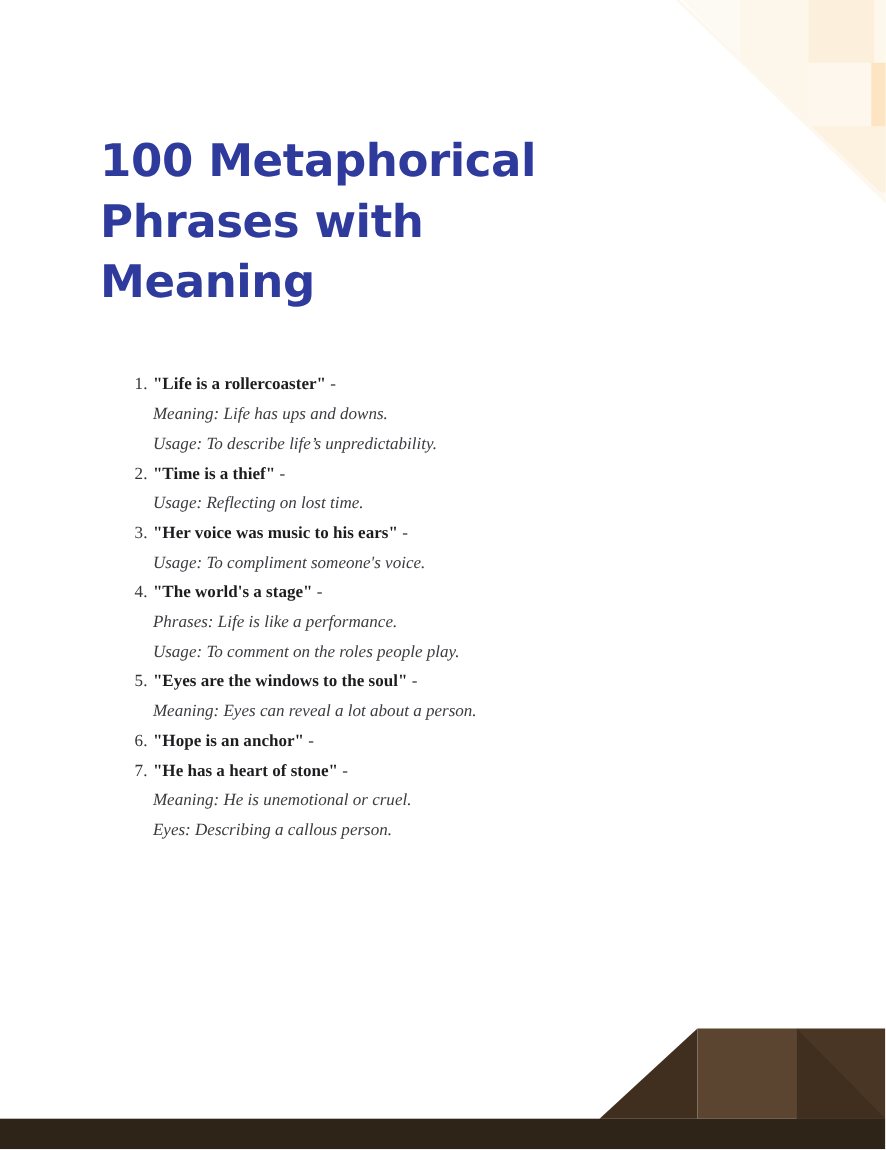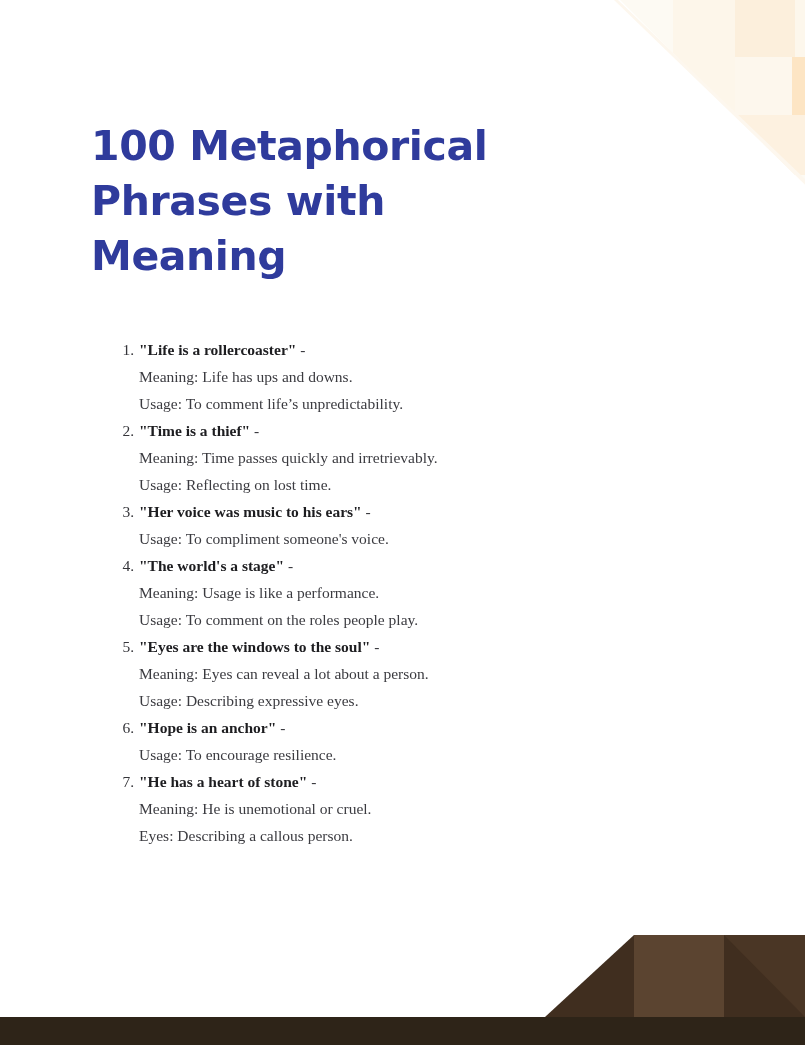--- a/index.html
+++ b/index.html
@@ -86,20 +86,21 @@
     font-weight: bold;
   }
   .phrase-dash {
     font-weight: normal;
     color: #35353a;
   }
   .detail-line {
     font-size: 15.5px;
     line-height: 27px;
     color: #3b3b40;
+    font-style: italic;
   }
 </style>
 </head>
 <body>
 
 <div class="page">
 
   <svg class="deco-top" viewBox="0 0 250 225" width="250" height="225" xmlns="http://www.w3.org/2000/svg">
 
     <path d="M 20 0 L 250 0 L 250 225 L 245 225 L 20 0 Z" fill="#fdfbf4"></path>
@@ -122,64 +123,61 @@
 
   <div class="content">
     <ol class="phrase-list">
 
       <li class="phrase-item">
         <span class="item-number">1.</span>
         <div class="phrase-line">
           <span class="phrase-text">"Life is a rollercoaster"</span><span class="phrase-dash"> -</span>
         </div>
         <div class="detail-line">Meaning: Life has ups and downs.</div>
-        <div class="detail-line">Usage: To comment life’s unpredictability.</div>
+        <div class="detail-line">Usage: To describe life’s unpredictability.</div>
       </li>
 
       <li class="phrase-item">
         <span class="item-number">2.</span>
         <div class="phrase-line">
           <span class="phrase-text">"Time is a thief"</span><span class="phrase-dash"> -</span>
         </div>
-        <div class="detail-line">Meaning: Time passes quickly and irretrievably.</div>
         <div class="detail-line">Usage: Reflecting on lost time.</div>
       </li>
 
       <li class="phrase-item">
         <span class="item-number">3.</span>
         <div class="phrase-line">
           <span class="phrase-text">"Her voice was music to his ears"</span><span class="phrase-dash"> -</span>
         </div>
         <div class="detail-line">Usage: To compliment someone's voice.</div>
       </li>
 
       <li class="phrase-item">
         <span class="item-number">4.</span>
         <div class="phrase-line">
           <span class="phrase-text">"The world's a stage"</span><span class="phrase-dash"> -</span>
         </div>
-        <div class="detail-line">Meaning: Usage is like a performance.</div>
+        <div class="detail-line">Phrases: Life is like a performance.</div>
         <div class="detail-line">Usage: To comment on the roles people play.</div>
       </li>
 
       <li class="phrase-item">
         <span class="item-number">5.</span>
         <div class="phrase-line">
           <span class="phrase-text">"Eyes are the windows to the soul"</span><span class="phrase-dash"> -</span>
         </div>
         <div class="detail-line">Meaning: Eyes can reveal a lot about a person.</div>
-        <div class="detail-line">Usage: Describing expressive eyes.</div>
       </li>
 
       <li class="phrase-item">
         <span class="item-number">6.</span>
         <div class="phrase-line">
           <span class="phrase-text">"Hope is an anchor"</span><span class="phrase-dash"> -</span>
         </div>
-        <div class="detail-line">Usage: To encourage resilience.</div>
       </li>
 
       <li class="phrase-item">
         <span class="item-number">7.</span>
         <div class="phrase-line">
           <span class="phrase-text">"He has a heart of stone"</span><span class="phrase-dash"> -</span>
         </div>
         <div class="detail-line">Meaning: He is unemotional or cruel.</div>
         <div class="detail-line">Eyes: Describing a callous person.</div>
       </li>

